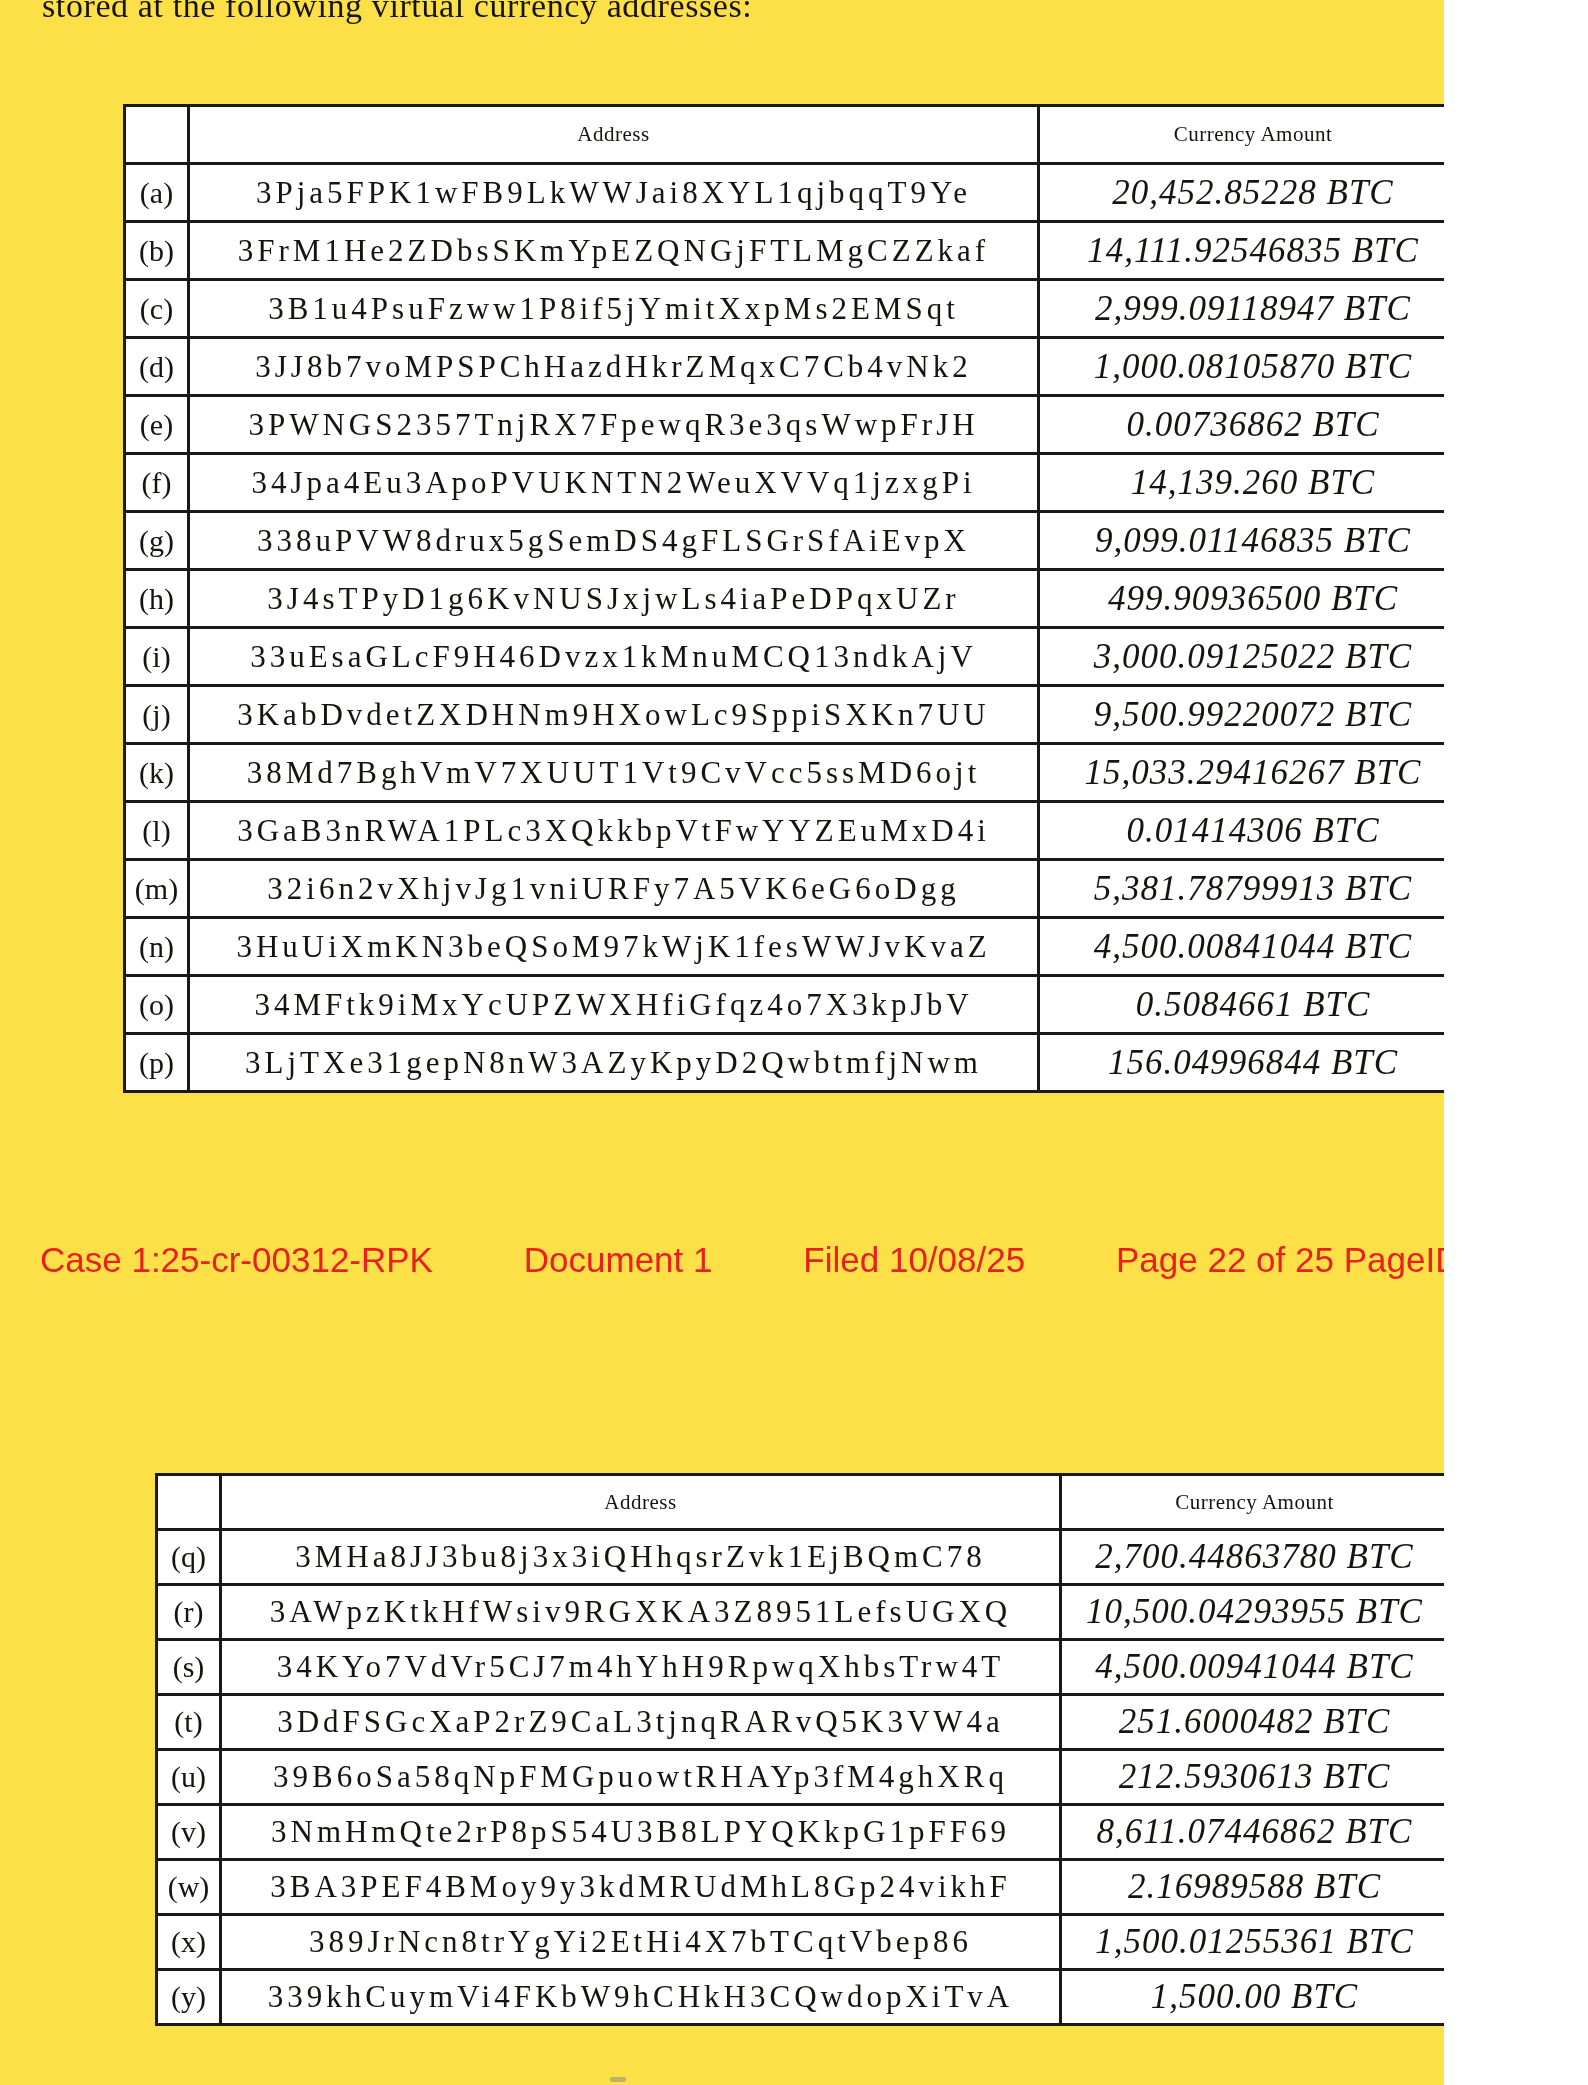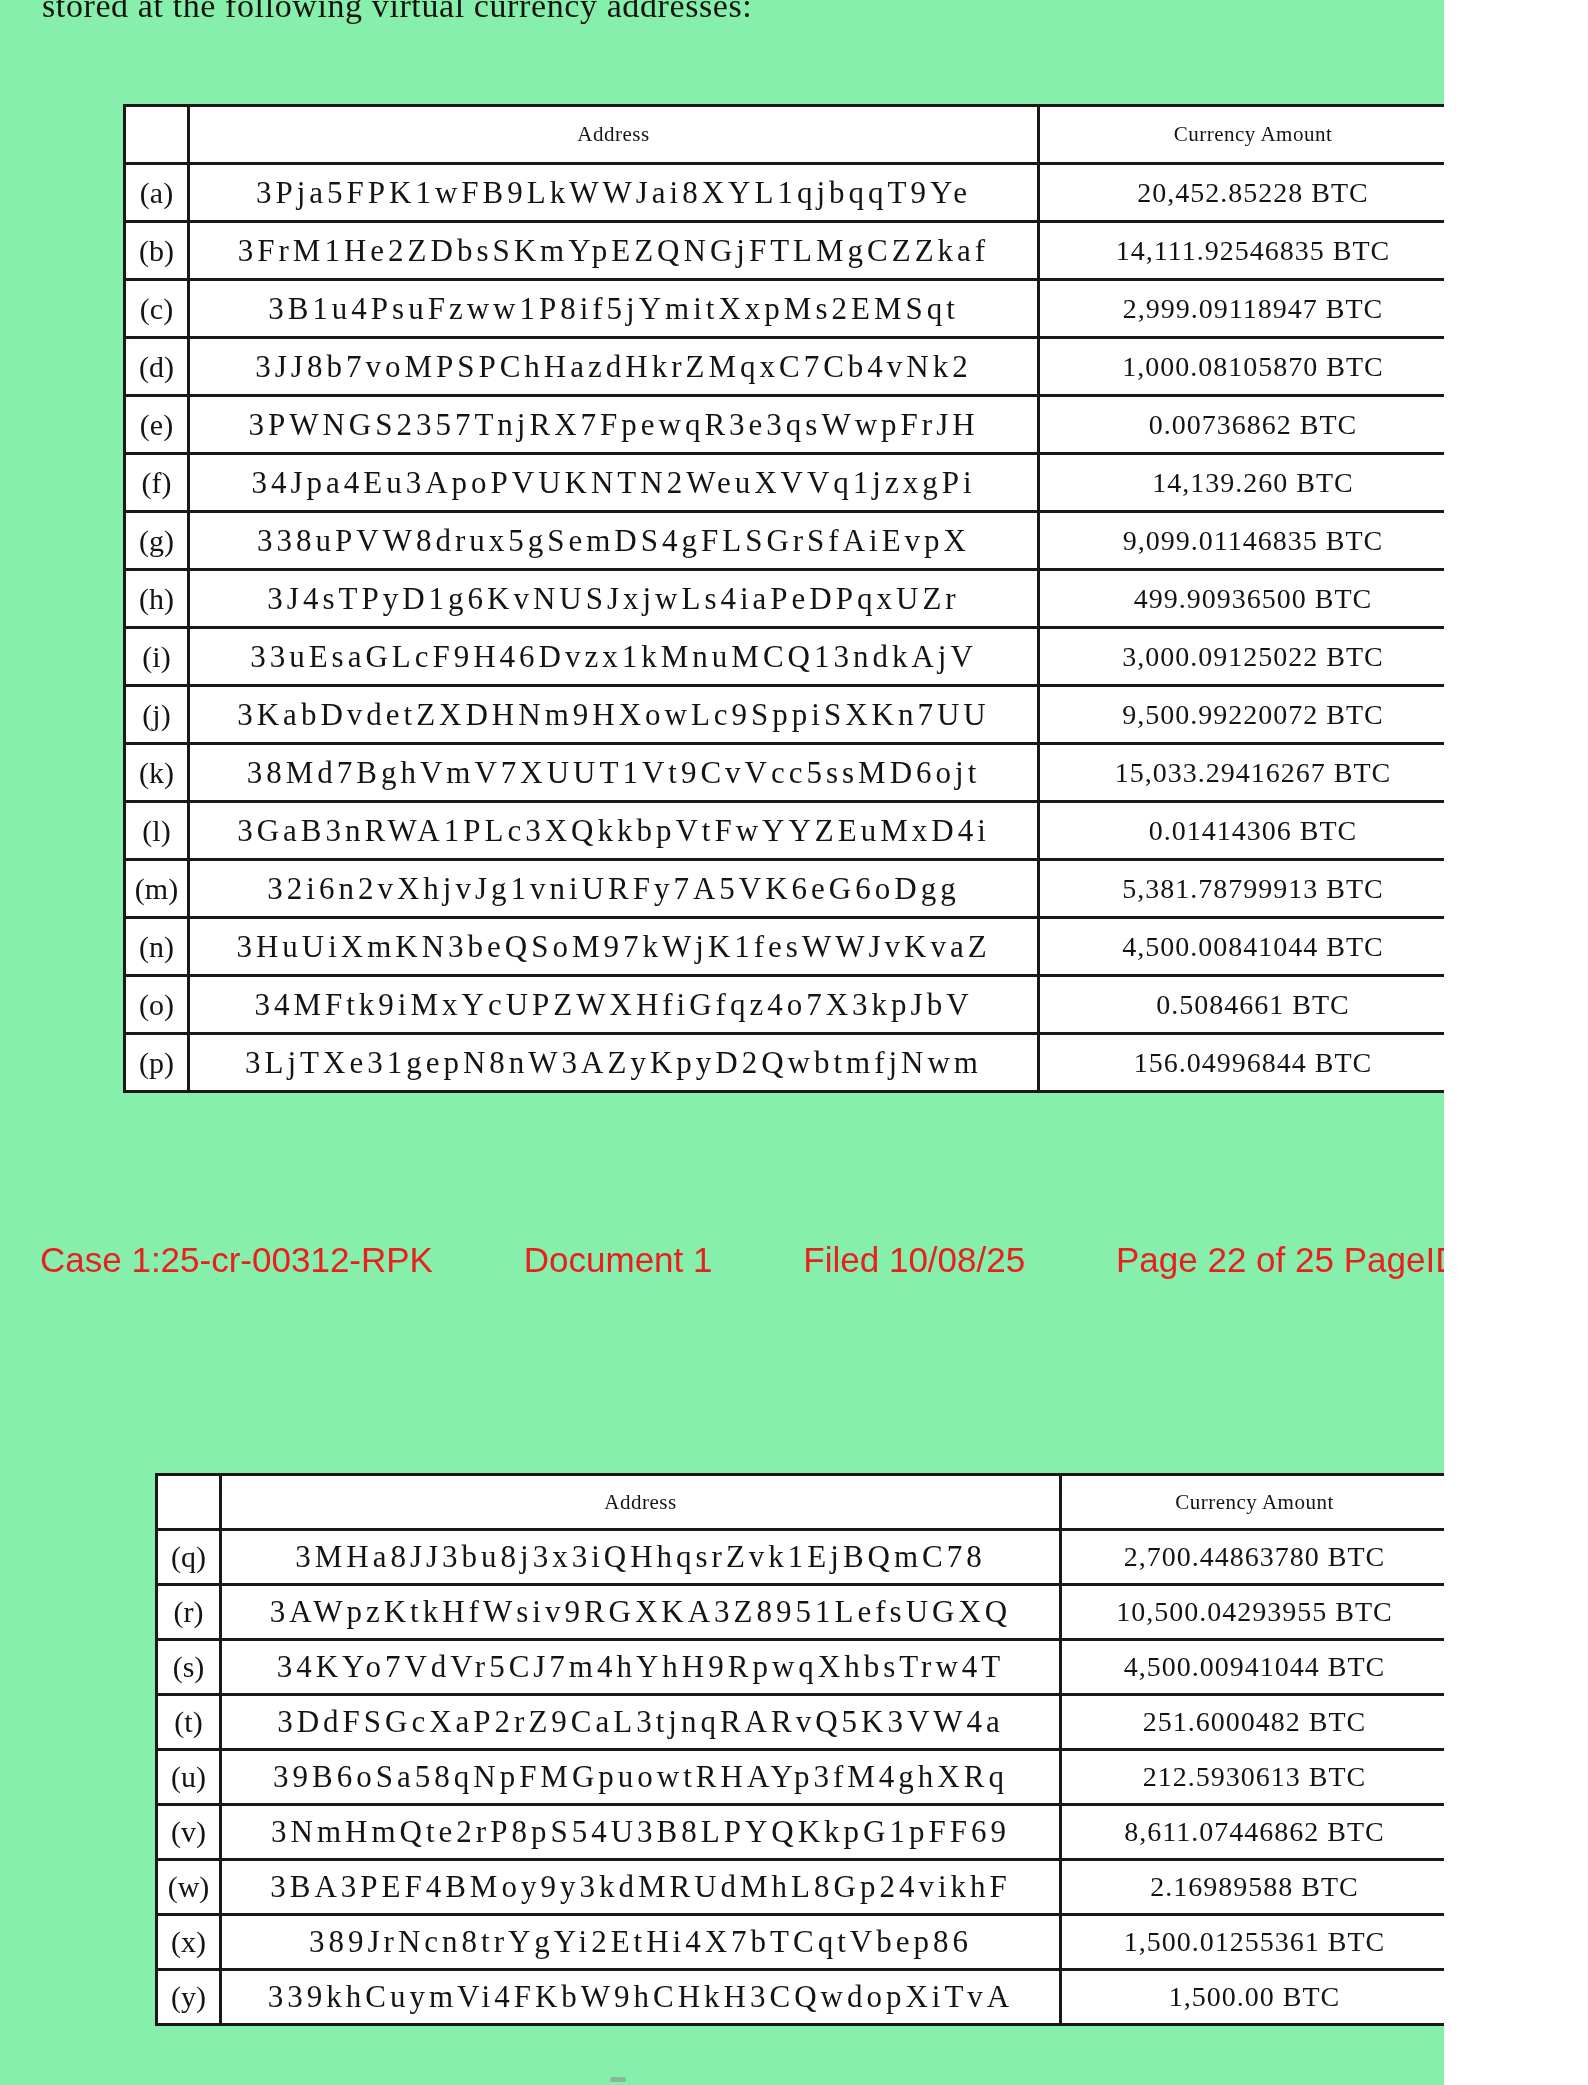--- a/index.html
+++ b/index.html
@@ -1,21 +1,21 @@
 <!DOCTYPE html>
 <html><head>
 <meta charset="utf-8">
 <style>
   * { box-sizing: border-box; }
   html, body { margin: 0; padding: 0; background: #ffffff; }
   .page {
     position: relative;
     width: 1444px;
     height: 2085px;
-    background: #86efac;
+    background: #fde047;
     overflow: hidden;
     font-family: "Liberation Serif", serif;
     color: #161310;
   }
   .intro {
     position: absolute;
     top: -13px;
     left: 42px;
     margin: 0;
     font-size: 34px;
@@ -37,21 +37,21 @@
     overflow: hidden;
     padding: 0;
   }
   .table1 { left: 123px; top: 104px; width: 1343px; }
   .table1 th, .table1 td { height: 58px; }
   .table2 { left: 155px; top: 1473px; width: 1292px; }
   .table2 th, .table2 td { height: 55px; }
   .btc-table th { font-size: 21px; font-weight: normal; letter-spacing: 0.5px; }
   td.col-label  { font-size: 30px; }
   td.col-address { font-size: 31px; letter-spacing: 4px; }
-  td.col-amount  { font-size: 28px; letter-spacing: 1px; }
+  td.col-amount  { font-size: 35px; letter-spacing: 1px; font-style: italic; }
   .stamp {
     position: absolute;
     left: 40px;
     top: 1240px;
     width: 1508px;
     display: flex;
     justify-content: space-between;
     font-family: "Liberation Sans", sans-serif;
     font-size: 35px;
     white-space: nowrap;

